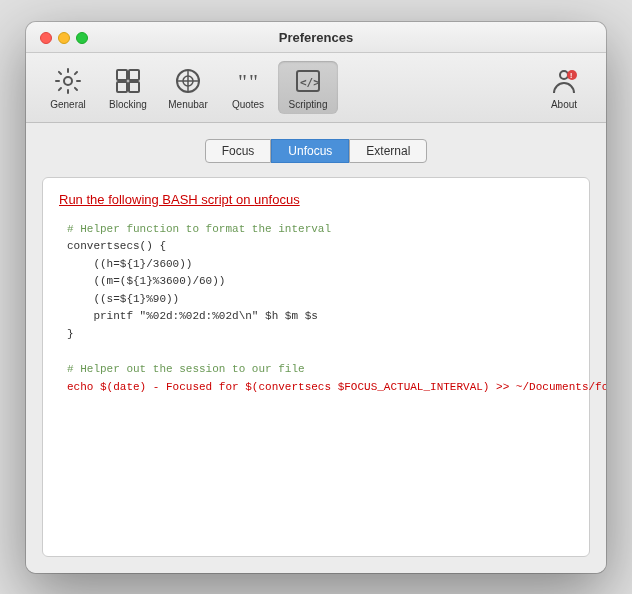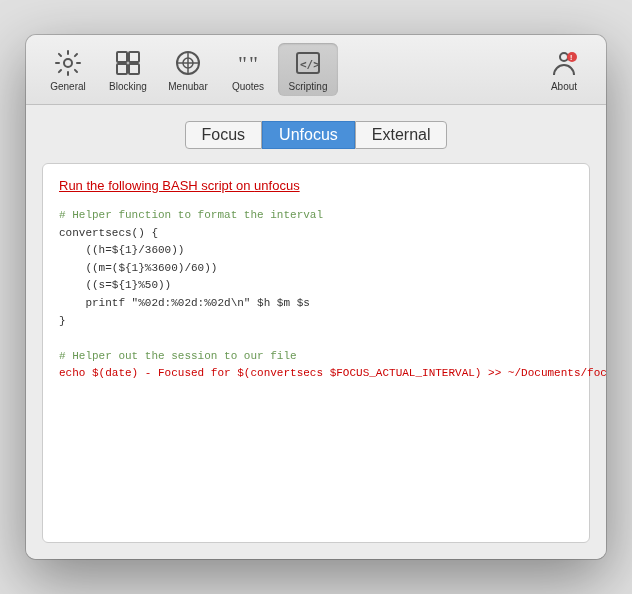--- a/index.html
+++ b/index.html
@@ -107,21 +107,21 @@
 
     .tab-row {
       display: flex;
       justify-content: center;
       gap: 0;
       margin-bottom: 14px;
     }
 
     .tab-btn {
       padding: 4px 16px;
-      font-size: 16px;
+      font-size: 12px;
       border: 1px solid #aaa;
       background: #f5f5f5;
       cursor: pointer;
       color: #333;
     }
 
     .tab-btn:first-child {
       border-radius: 4px 0 0 4px;
     }
 
@@ -161,27 +161,36 @@
       color: #333;
     }
 
     .code-comment {
       color: #6a9955;
     }
 
     .code-line {
       display: block;
       white-space: pre;
+      margin-left: 8px;
     }
   </style>
 </head>
 <body>
 
 <div class="window">
 
+  <div class="titlebar">
+    <div class="traffic-lights">
+      <div class="traffic-light close"></div>
+      <div class="traffic-light minimize"></div>
+      <div class="traffic-light maximize"></div>
+    </div>
+    <div class="title">Preferences</div>
+  </div>
 
   <div class="toolbar">
     <div class="toolbar-item">
       <div class="toolbar-icon">
         <svg width="28" height="28" viewBox="0 0 28 28" fill="none">
           <circle cx="14" cy="14" r="4" stroke="#555" stroke-width="2"></circle>
           <path d="M14 2v3M14 23v3M2 14h3M23 14h3M4.9 4.9l2.1 2.1M20.9 20.9l2.1 2.1M4.9 23.1l2.1-2.1M20.9 7.1l2.1-2.1" stroke="#555" stroke-width="2" stroke-linecap="round"></path>
         </svg>
       </div>
       <span class="toolbar-label">General</span>
@@ -252,21 +261,21 @@
 
     <div class="script-panel">
       <div class="script-description">
         <span>Run the following BASH script on </span><span style="text-decoration:underline;color:#c00;">unfocus</span>
       </div>
       <div class="code-block">
         <span class="code-line code-comment"># Helper function to format the interval</span>
         <span class="code-line">convertsecs() {</span>
         <span class="code-line">    ((h=${1}/3600))</span>
         <span class="code-line">    ((m=(${1}%3600)/60))</span>
-        <span class="code-line">    ((s=${1}%50))</span>
+        <span class="code-line">    ((s=${1}%90))</span>
         <span class="code-line">    printf "%02d:%02d:%02d\n" $h $m $s</span>
         <span class="code-line">}</span>
         <span class="code-line">&nbsp;</span>
         <span class="code-line code-comment"># Helper out the session to our file</span>
         <span class="code-line"><span style="color:#c00;">echo $(date) - Focused for $(convertsecs $FOCUS_ACTUAL_INTERVAL) &gt;&gt; ~/Documents/focus-sessions.txt</span></span>
       </div>
     </div>
   </div>
 </div>
 

